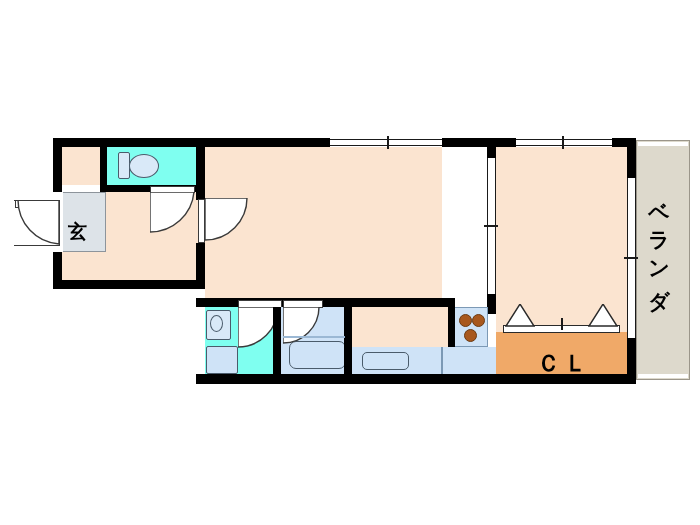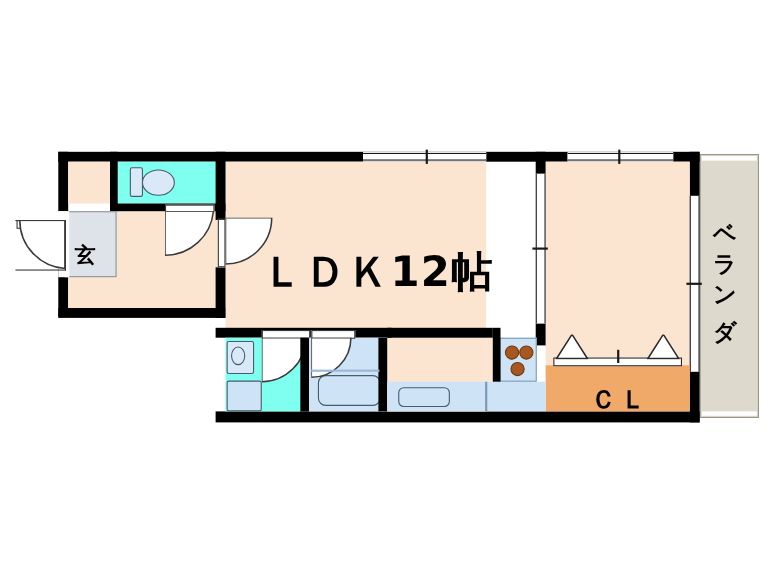--- a/index.html
+++ b/index.html
@@ -226,18 +226,17 @@
   <div class="abs lightblue" style="left:442px; top:347px; width:54px; height:27px;"></div>
   <div class="abs" style="left:441px; top:347px; width:2px; height:27px; background:#7c99b5;"></div>
 
   <div class="abs lightblue" style="left:454px; top:307px; width:34px; height:40px; border:1.4px solid #7c99b5;"></div>
   <div class="burner" style="left:459px; top:314px; width:13px; height:13px;"></div>
   <div class="burner" style="left:472px; top:314px; width:13px; height:13px;"></div>
   <div class="burner" style="left:464px; top:329px; width:13px; height:13px;"></div>
 
   <div class="abs wall" style="left:448px; top:298px; width:7px; height:49px;"></div>
 
-  <div class="label" id="ldk-label">ＬＤＫ12帖</div>
   <div class="label" id="cl-label">ＣＬ</div>
   <div class="label" id="genkan-label">玄</div>
   <div class="label" id="beranda-label">ベランダ</div>
 
 </div>
 
 </body></html>

